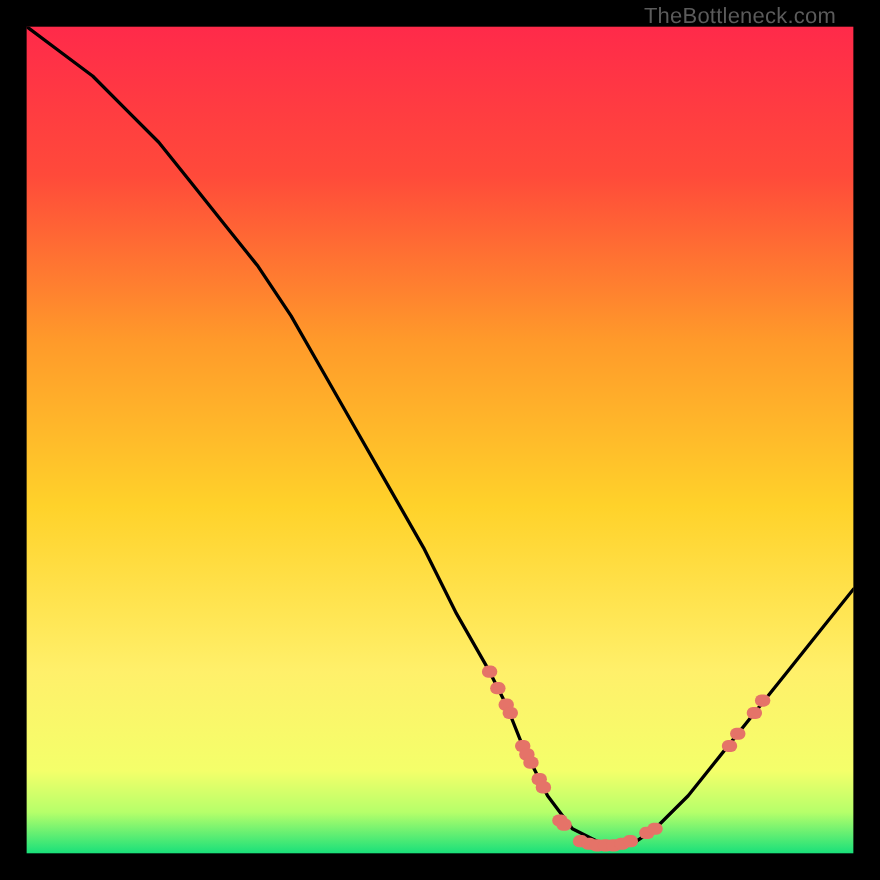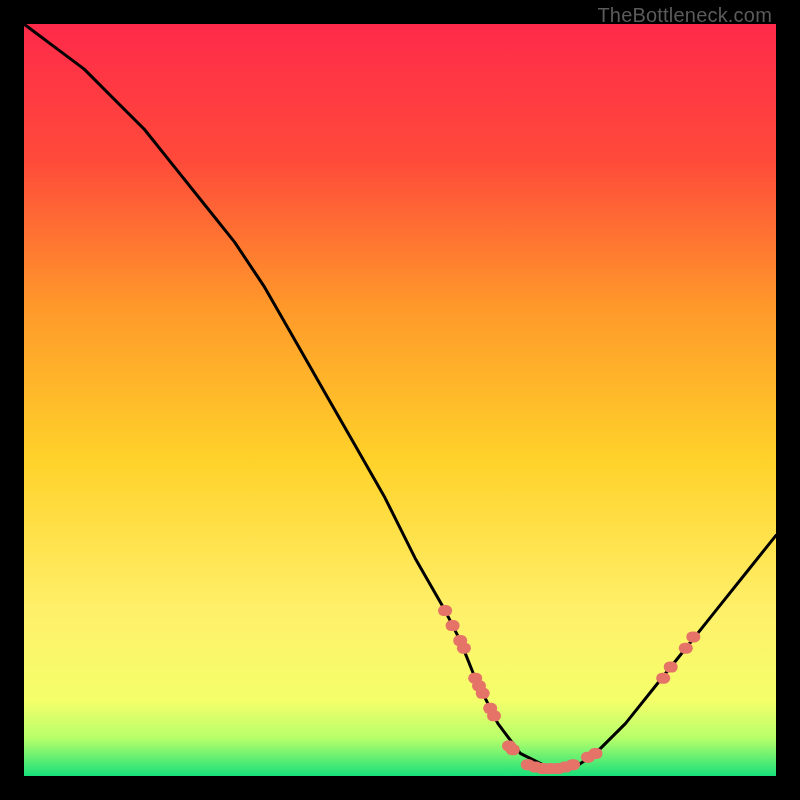--- a/index.html
+++ b/index.html
@@ -22,21 +22,21 @@
   .plot-area {
     position: absolute;
     left: 0;
     top: 0;
     width: 752px;
     height: 752px;
   }
   .watermark {
     position: absolute;
     top: 4px;
-    right: 28px;
+    right: 40px;
     color: #5b5b5b;
     font-size: 20px;
     font-weight: 500;
     letter-spacing: 0.2px;
     font-family: Arial, Helvetica, sans-serif;
   }
 </style>
 </head>
 <body>
 

